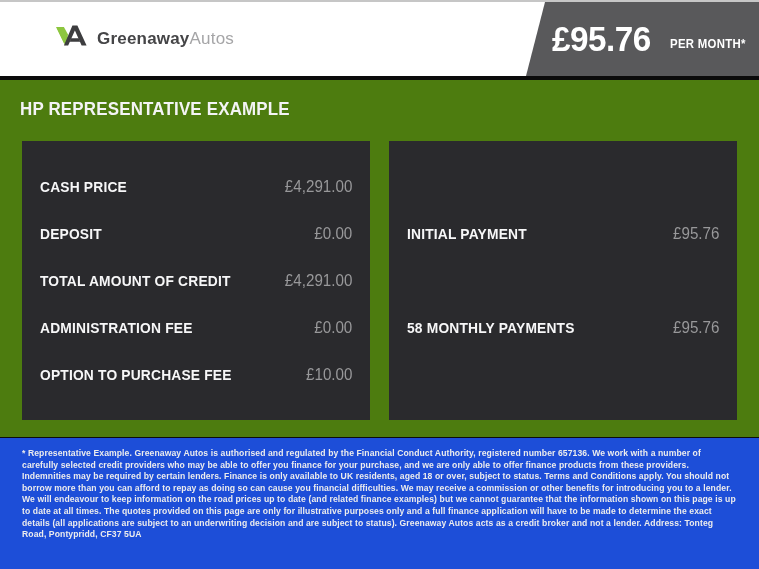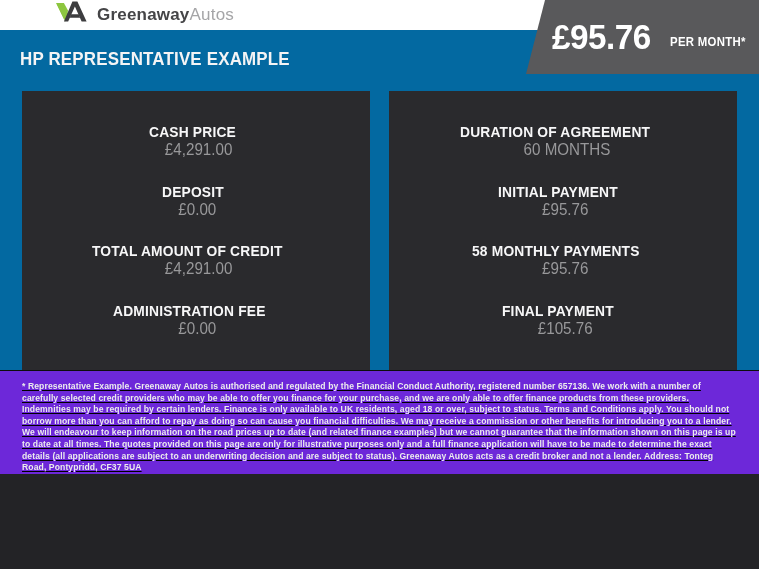--- a/index.html
+++ b/index.html
@@ -2,21 +2,21 @@
 <html><head>
 <meta charset="utf-8">
 <style>
   * { margin: 0; padding: 0; box-sizing: border-box; }
   html, body { width: 759px; height: 569px; }
   body {
     font-family: "Liberation Sans", sans-serif;
     background: #232326;
     overflow: hidden;
   }
-  .page { width: 759px; height: 447px; display: flex; flex-direction: column; }
+  .page { width: 759px; height: 569px; display: flex; flex-direction: column; }
 
   
   .top-edge { height: 2px; background: #c6c6c6; }
   .header {
     position: relative;
     height: 74px;
     background: #ffffff;
     display: flex;
     align-items: center;
   }
@@ -44,21 +44,21 @@
   }
   .price-period {
     color: #ffffff; font-weight: 700; font-size: 12px;
     margin-left: 12px; margin-top: 10px; letter-spacing: 0.3px;
     display: inline-block; transform: scaleX(0.95);
   }
 
   .black-bar { height: 4px; background: #0b0b0b; }
 
   
-  .main { height: 357px; background: #0369a1; }
+  .main { height: 357px; background: #4d7c0f; }
   .section-title {
     margin: 19px 0 0 20px;
     color: #f4f4f5;
     font-size: 18px;
     font-weight: 700;
     display: inline-block;
     transform: scaleX(0.94); transform-origin: left center;
     letter-spacing: 0.2px;
     white-space: nowrap;
   }
@@ -69,39 +69,38 @@
   }
   .panel {
     flex: 1;
     height: 279px;
     background: #2a2a2d;
     display: flex;
     flex-direction: column;
     justify-content: space-evenly;
     padding: 8px 18px;
   }
-  .row { display: flex; justify-content: space-between; align-items: center; flex-direction: column; }
+  .row { display: flex; justify-content: space-between; align-items: center; }
   .row-label {
     color: #f7f7f8; font-weight: 700; font-size: 15px;
     display: inline-block; transform: scaleX(0.92); transform-origin: left center;
     white-space: nowrap; letter-spacing: 0.2px;
   }
   .row-value {
     color: #98989a; font-weight: 400; font-size: 16.5px;
     display: inline-block; transform: scaleX(0.92); transform-origin: right center;
     white-space: nowrap;
   }
 
   
   .footer {
     flex: 1;
-    background: #6d28d9;
+    background: #1d4ed8;
     border-top: 1px solid #0d0d0d;
     padding: 10px 22px 0 22px;
-    text-decoration: underline;
   }
   .disclaimer {
     color: #ececed;
     font-size: 8.6px;
     font-weight: 700;
     line-height: 11.6px;
     letter-spacing: 0.1px;
   }
 </style>
 </head>
@@ -147,38 +146,34 @@
           <span class="row-value">£0.00</span>
         </div>
         <div class="row">
           <span class="row-label">TOTAL AMOUNT OF CREDIT</span>
           <span class="row-value">£4,291.00</span>
         </div>
         <div class="row">
           <span class="row-label">ADMINISTRATION FEE</span>
           <span class="row-value">£0.00</span>
         </div>
+        <div class="row">
+          <span class="row-label">OPTION TO PURCHASE FEE</span>
+          <span class="row-value">£10.00</span>
+        </div>
       </div>
 
       <div class="panel">
-        <div class="row">
-          <span class="row-label">DURATION OF AGREEMENT</span>
-          <span class="row-value">60 MONTHS</span>
-        </div>
         <div class="row">
           <span class="row-label">INITIAL PAYMENT</span>
           <span class="row-value">£95.76</span>
         </div>
         <div class="row">
           <span class="row-label">58 MONTHLY PAYMENTS</span>
           <span class="row-value">£95.76</span>
-        </div>
-        <div class="row">
-          <span class="row-label">FINAL PAYMENT</span>
-          <span class="row-value">£105.76</span>
         </div>
       </div>
 
     </div>
   </div>
 
   <div class="footer">
     <p class="disclaimer">* Representative Example. Greenaway Autos is authorised and regulated by the Financial Conduct Authority, registered number 657136. We work with a number of carefully selected credit providers who may be able to offer you finance for your purchase, and we are only able to offer finance products from these providers. Indemnities may be required by certain lenders. Finance is only available to UK residents, aged 18 or over, subject to status. Terms and Conditions apply. You should not borrow more than you can afford to repay as doing so can cause you financial difficulties. We may receive a commission or other benefits for introducing you to a lender. We will endeavour to keep information on the road prices up to date (and related finance examples) but we cannot guarantee that the information shown on this page is up to date at all times. The quotes provided on this page are only for illustrative purposes only and a full finance application will have to be made to determine the exact details (all applications are subject to an underwriting decision and are subject to status). Greenaway Autos acts as a credit broker and not a lender. Address: Tonteg Road, Pontypridd, CF37 5UA</p>
   </div>
 

